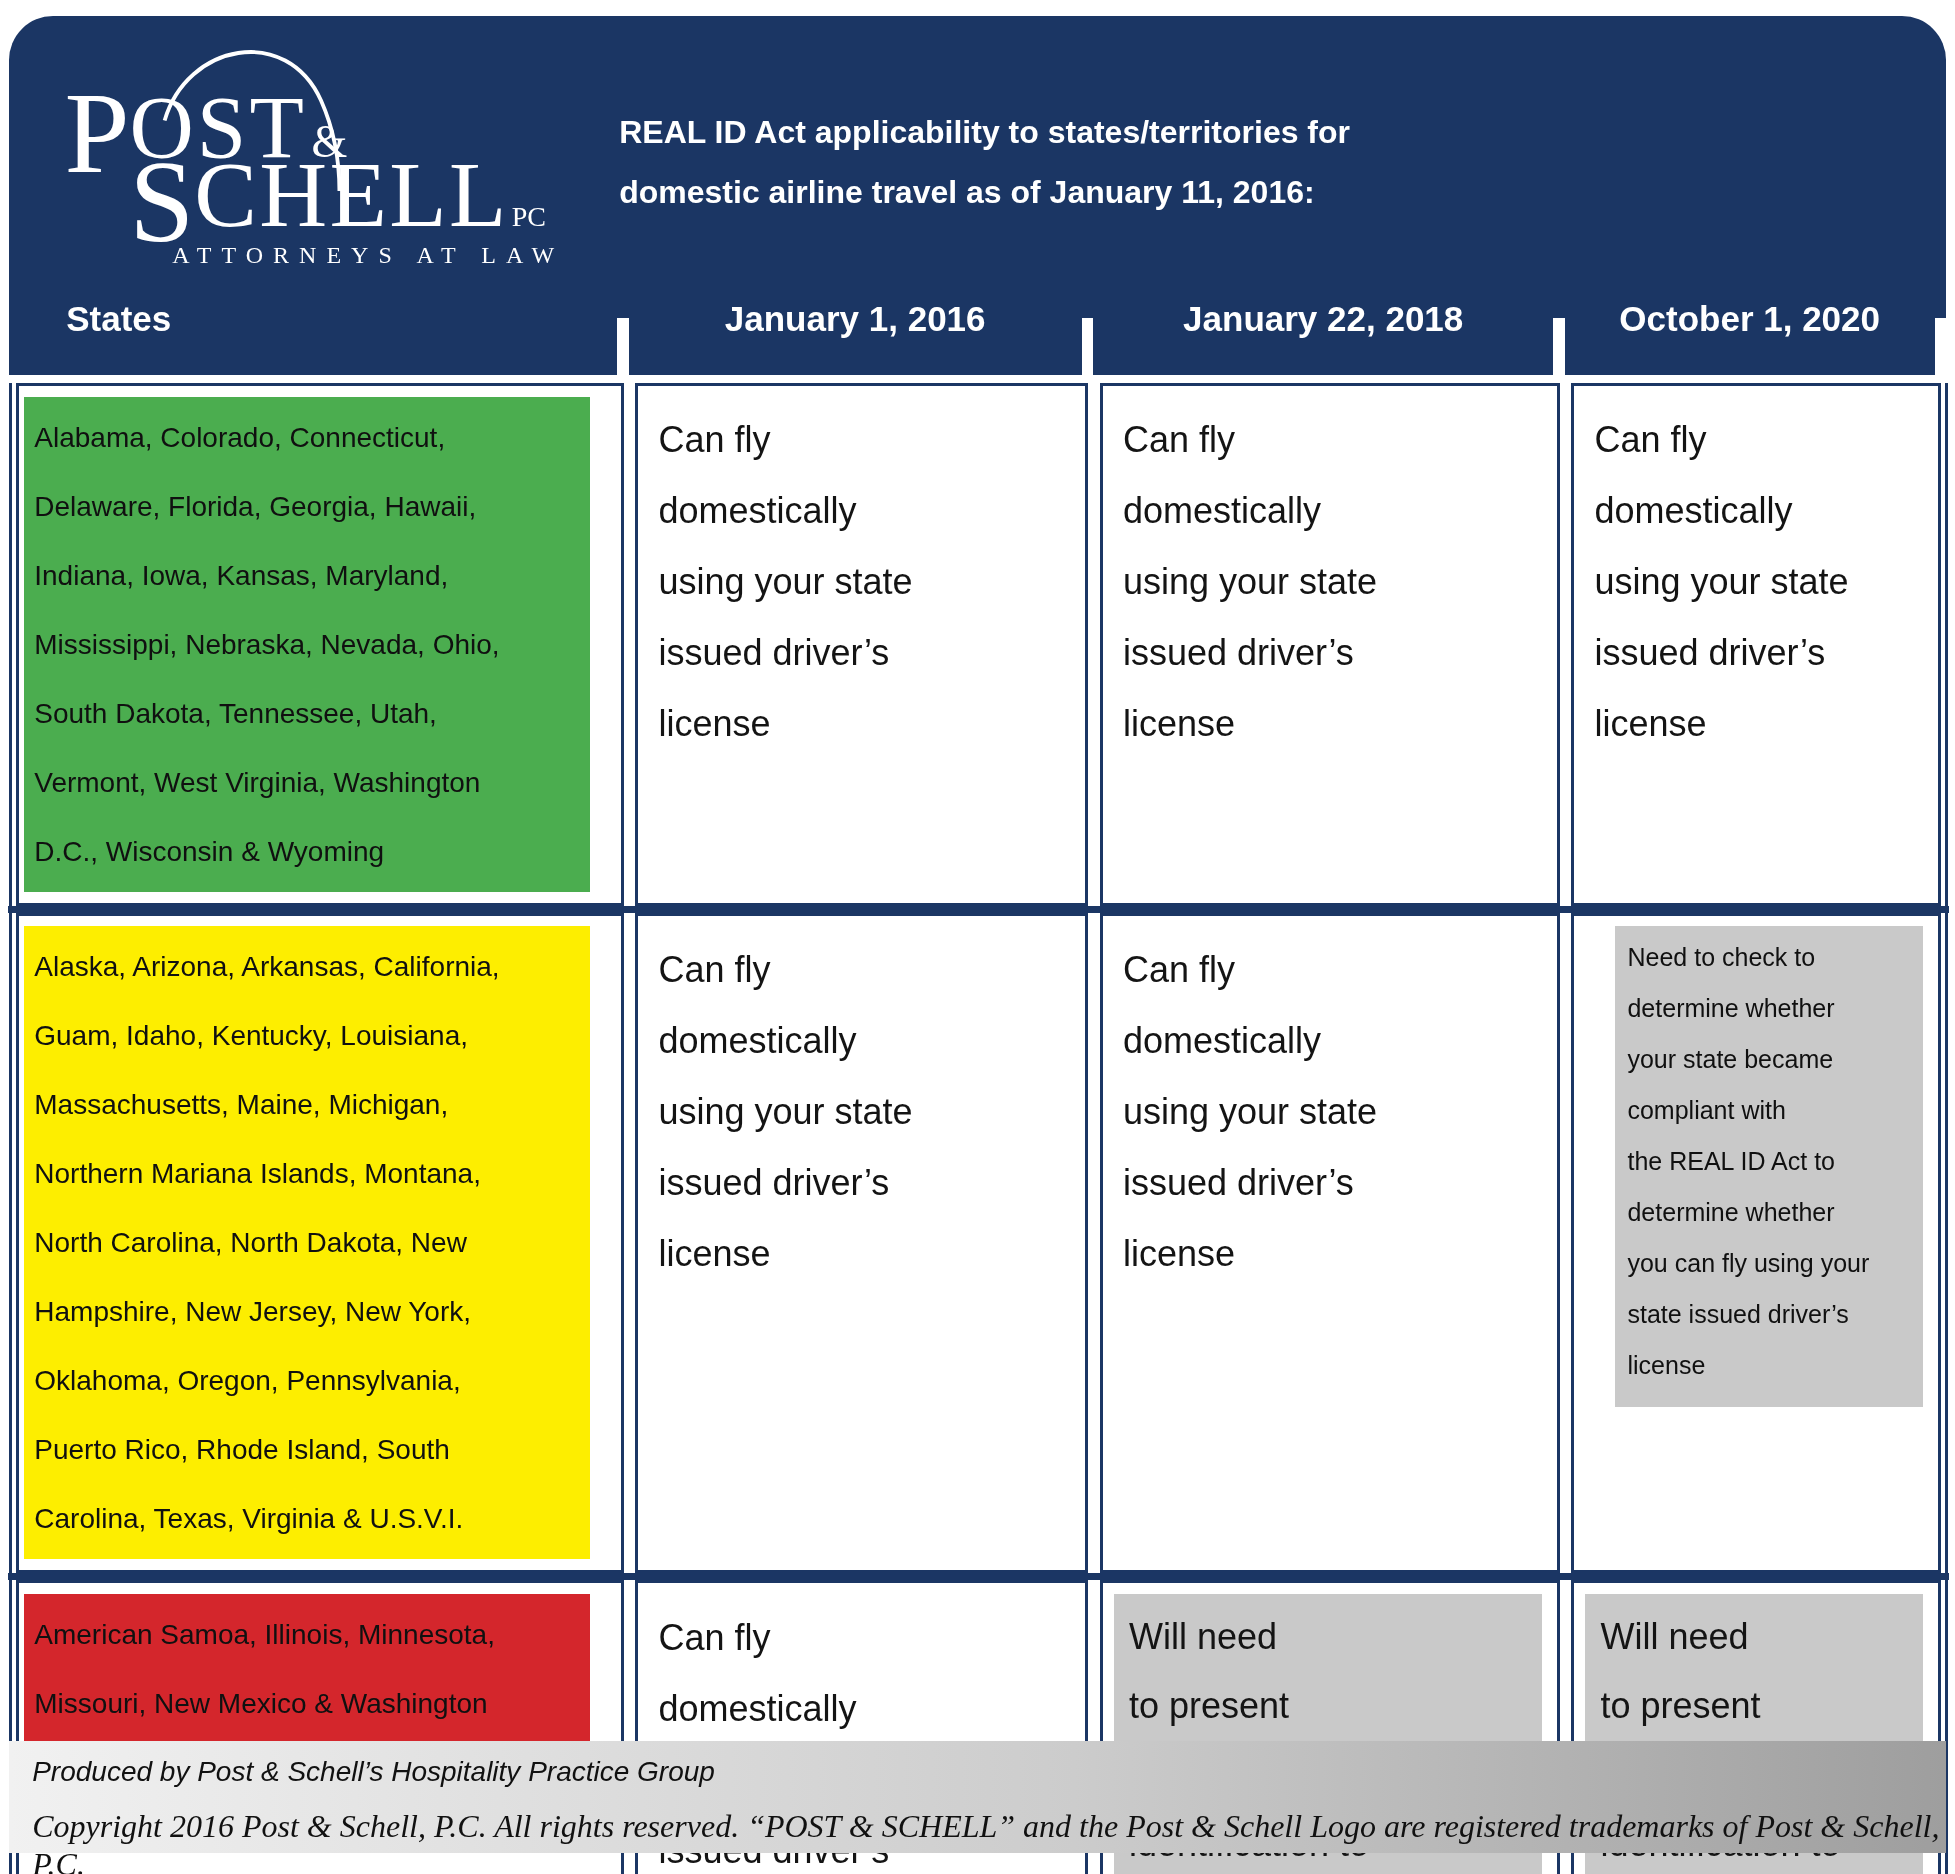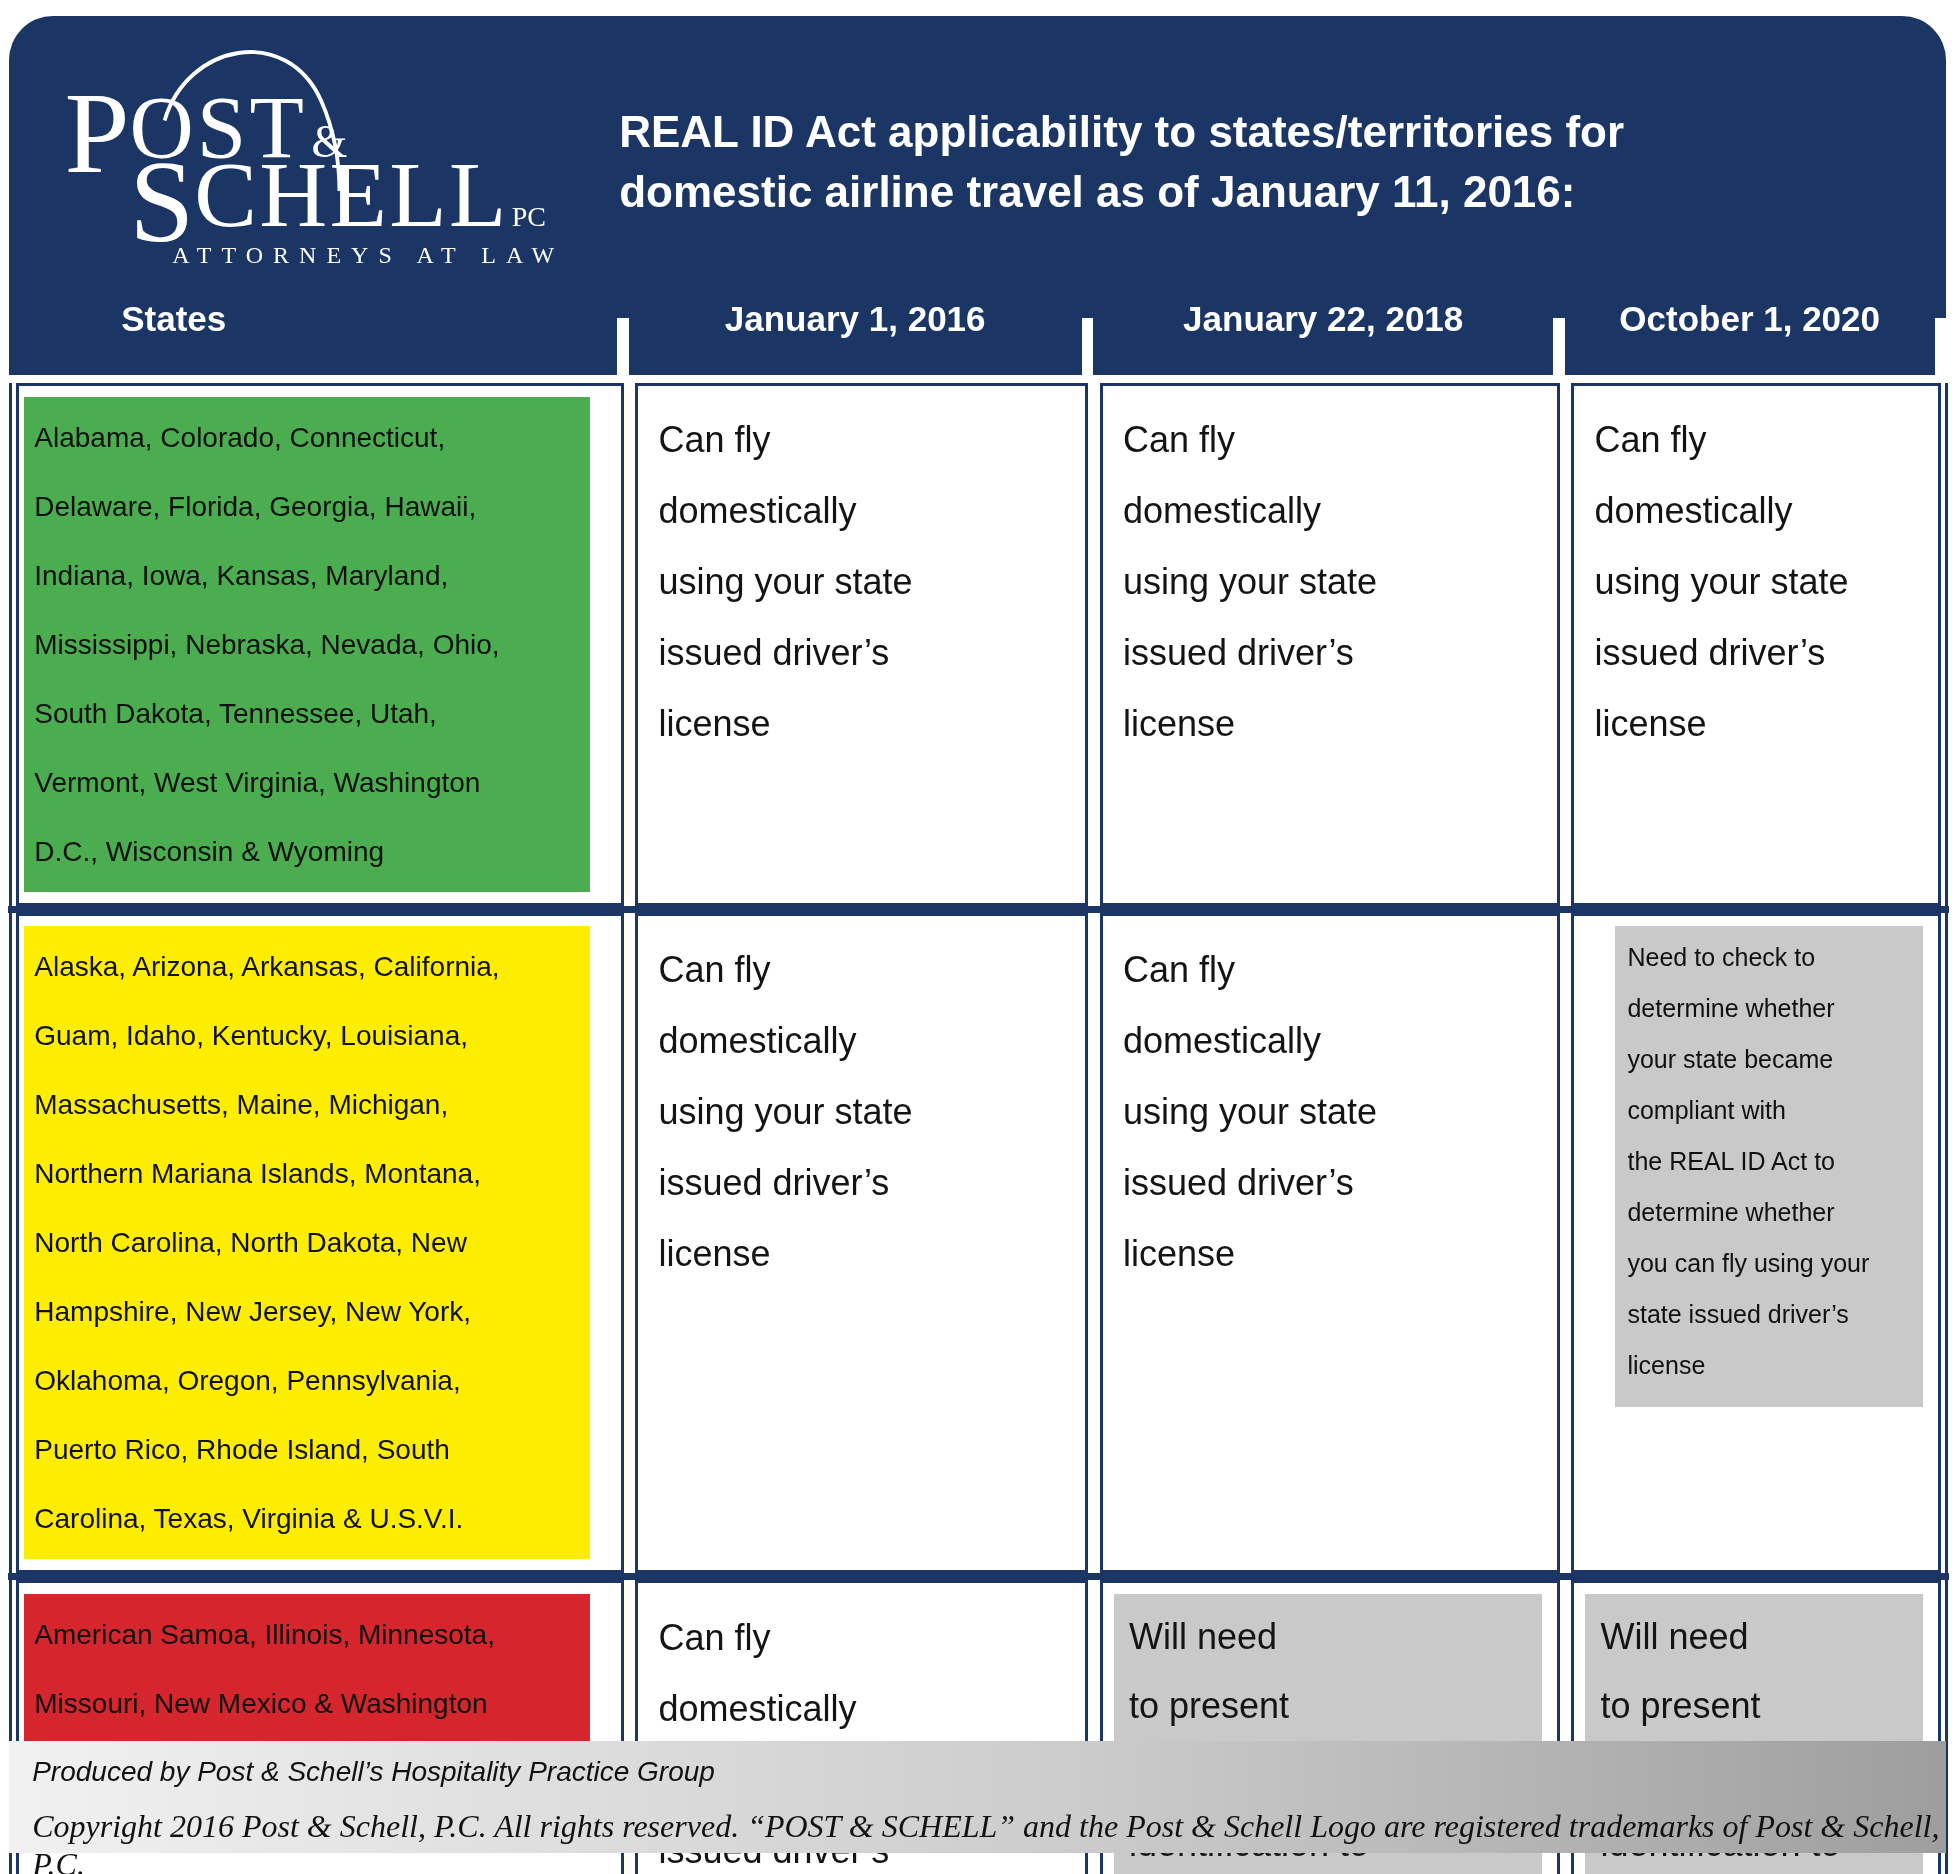--- a/index.html
+++ b/index.html
@@ -32,30 +32,30 @@
   .logo-line2{position:absolute;left:74px;top:98px;white-space:nowrap;}
   .lg-s{font-size:117px;line-height:1;position:relative;top:15.3px;}
   .lg-chell{font-size:94px;line-height:1;letter-spacing:2.3px;}
   .lg-pc{font-size:28px;line-height:1;margin-left:3.1px;}
   .logo-tagline{
     position:absolute;left:117px;top:212px;font-size:24px;letter-spacing:10px;
     font-variant:small-caps;white-space:nowrap;
   }
   .title{
     position:absolute;left:610px;top:86px;width:1303px;color:#ffffff;
-    font-weight:bold;font-size:44px;line-height:60px;letter-spacing:0px;
+    font-weight:bold;font-size:32px;line-height:60px;letter-spacing:0px;
   }
   
   .grid4{display:grid;grid-template-columns:608px 453px 460px 370px;column-gap:11.5px;}
   .header-row{position:absolute;left:9.2px;top:263px;width:1925px;height:112px;}
   .hcell{
     background:var(--navy);color:#ffffff;font-weight:bold;font-size:35px;
     display:flex;align-items:center;justify-content:center;height:112px;
   }
-  .hcell.states{justify-content:flex-start;padding-left:112px;box-sizing:border-box;}
+  .hcell.states{justify-content:flex-start;padding-left:57px;box-sizing:border-box;}
   
   .tbody{
     position:absolute;left:9.2px;top:383px;width:1925px;
     border-left:3.8px solid var(--navy);border-right:3.8px solid var(--navy);
     padding:0 3.8px;
   }
   .trow{position:relative;}
   .cell{
     border:3.8px solid var(--navy);background:#ffffff;box-sizing:border-box;
     min-height:var(--h,383px);

